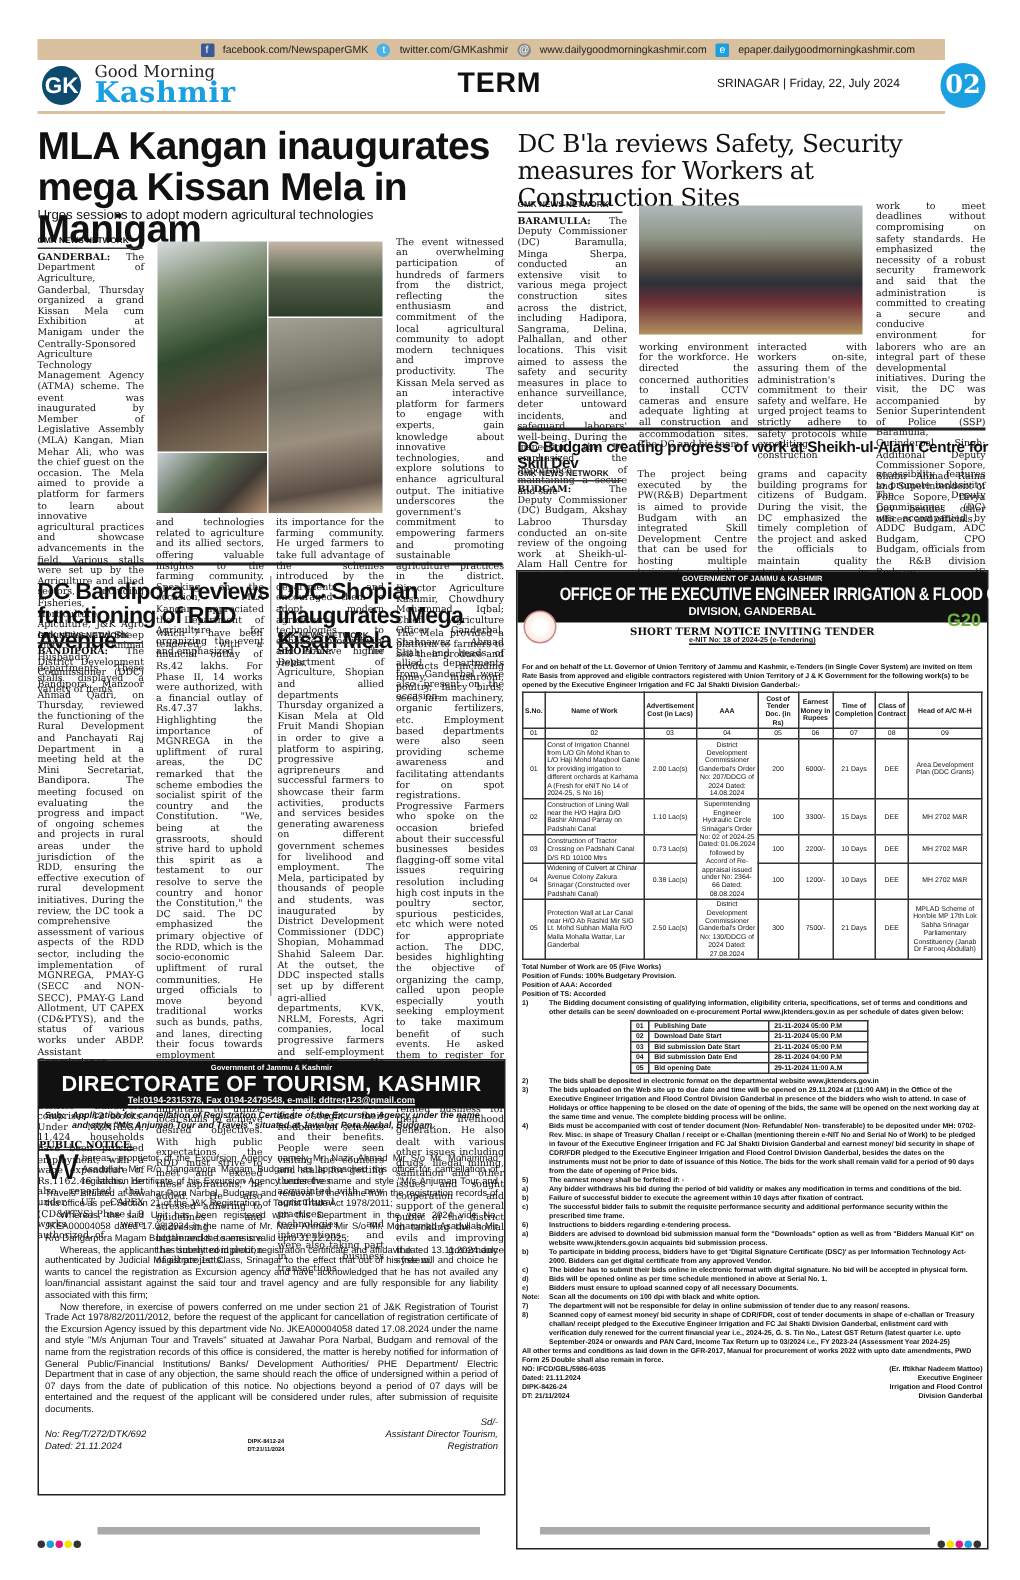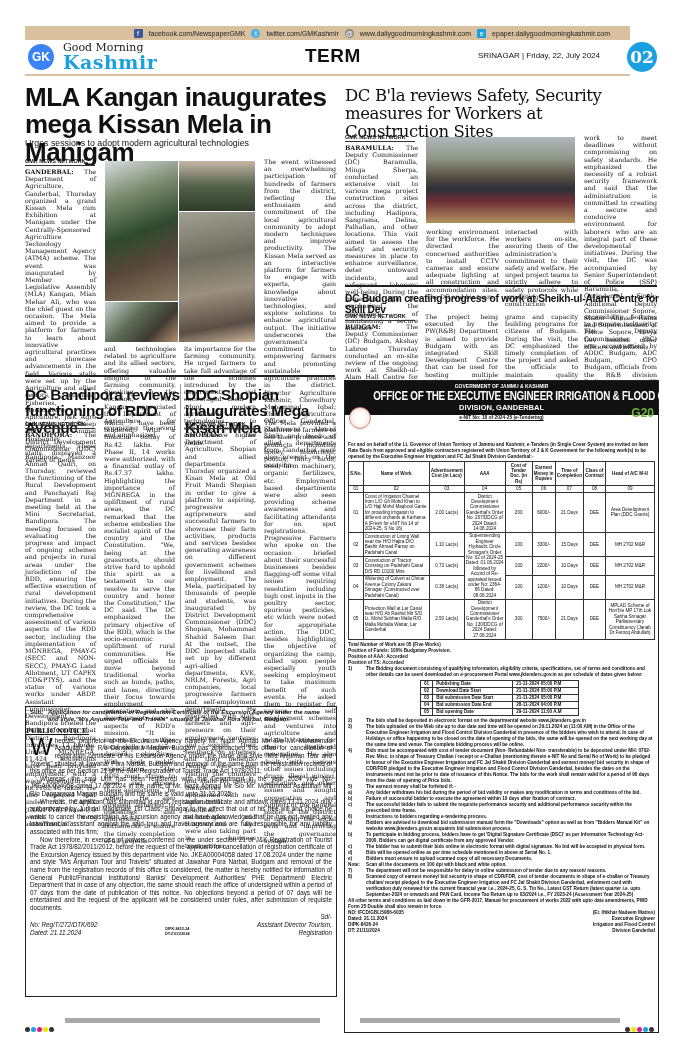--- a/index.html
+++ b/index.html
@@ -1,21 +1,21 @@
 <!DOCTYPE html>
 <html><head>
 <meta charset="utf-8">
 <style>
 *{box-sizing:border-box;margin:0;padding:0}
 body{width:680px;height:1053px;background:#fff;font-family:"DejaVu Serif",serif;color:#111;position:relative;overflow:hidden}
 .topbar{position:absolute;left:25px;top:26px;width:605px;height:14px;background:#d9c1a0;display:flex;align-items:center;justify-content:flex-end;gap:6px;padding-right:20px;font-family:"Liberation Sans",sans-serif;font-size:7px;color:#222}
 .topbar .ic{display:inline-block;width:9px;height:9px;font-size:7px;line-height:9px;text-align:center;color:#fff;border-radius:1px}
 .topbar .fb{background:#3b5998}.topbar .tw{background:#4ab0e8;border-radius:50%}.topbar .www{background:#888;border-radius:50%}.topbar .ep{background:#1aa0e0}
 .masthead{position:absolute;left:25px;top:40px;width:605px;height:36px;border-bottom:2px solid #d9c1a0;display:flex;align-items:center}
-.logo-circle{width:26px;height:26px;border-radius:50%;background:#3b82f6;color:#fff;font-family:"Liberation Sans",sans-serif;font-size:12px;font-weight:bold;display:flex;align-items:center;justify-content:center;margin-left:3px}
+.logo-circle{width:26px;height:26px;border-radius:50%;background:#0c4a6e;color:#fff;font-family:"Liberation Sans",sans-serif;font-size:15px;font-weight:bold;display:flex;align-items:center;justify-content:center;margin-left:3px}
 .brand{margin-left:9px;line-height:1}
 .brand .gm{font-family:"DejaVu Serif",serif;font-size:11px;color:#222}
 .brand .ks{font-family:"DejaVu Serif",serif;font-size:19px;font-weight:bold;color:#1aa0e0;letter-spacing:0.5px}
 .section{position:absolute;left:305px;top:45px;font-family:"Liberation Sans",sans-serif;font-weight:bold;font-size:19px;letter-spacing:0.5px}
 .dateline{position:absolute;left:478px;top:51px;font-family:"Liberation Sans",sans-serif;font-size:8px}
 .pgnum{position:absolute;left:627px;top:42px;width:30px;height:30px;border-radius:50%;background:#1aa0e0;color:#fff;font-family:"DejaVu Serif",serif;font-weight:bold;font-size:17px;display:flex;align-items:center;justify-content:center}
 .h1{font-family:"Liberation Sans",sans-serif;font-weight:bold;color:#111;line-height:1.05;letter-spacing:-0.5px}
 .byline{font-family:"Liberation Sans",sans-serif;font-weight:bold;font-size:5.5px;border-bottom:1px solid #333;padding-bottom:1px;margin-bottom:2px;width:70px}
 .txt{font-size:6.3px;line-height:7.2px;text-align:justify;hyphens:auto}
 .txt b{font-weight:bold}
@@ -113,20 +113,21 @@
 
 <div class="ad" style="left:344px;top:380px;width:315px;height:653px;">
   <div class="adhead" style="padding:2px 0 3px;">
     <div style="font-size:5px;font-weight:bold;">GOVERNMENT OF JAMMU &amp; KASHMIR</div>
     <div style="font-size:12px;font-weight:bold;transform:scaleX(0.82);white-space:nowrap;letter-spacing:-0.3px;">OFFICE OF THE EXECUTIVE ENGINEER IRRIGATION &amp; FLOOD CONTROL</div>
     <div style="font-size:7.5px;font-weight:bold;">DIVISION, GANDERBAL</div>
   </div>
   <div style="position:relative;height:27px;text-align:center;">
     <div style="position:absolute;left:4px;top:-8px;width:22px;height:22px;border-radius:50%;border:1px solid #c88;background:radial-gradient(circle,#fff 30%,#f4d9c5 100%);"></div>
     <div style="position:absolute;right:4px;top:-9px;font-family:'Liberation Sans',sans-serif;font-weight:bold;font-size:12px;color:#6fb33f;margin-left:24px;">G20</div>
+    <div style="padding-top:2px;font-family:'DejaVu Serif',serif;font-weight:bold;font-size:6.8px;">SHORT TERM NOTICE INVITING TENDER</div>
     <div style="font-family:'Liberation Sans',sans-serif;font-weight:bold;font-size:4.8px;text-decoration:underline;">e-NIT No: 18 of 2024-25 (e-Tendering)</div>
   </div>
   <div class="adtxt" style="padding:0 3px;">For and on behalf of the Lt. Governor of Union Territory of Jammu and Kashmir, e-Tenders (in Single Cover System) are invited on Item Rate Basis from approved and eligible contractors registered with Union Territory of J &amp; K Government for the following work(s) to be opened by the Executive Engineer Irrigation and FC Jal Shakti Division Ganderbal:-</div>
   <div style="padding:1px 3px;">
     <table class="tender">
       <thead>
         <tr>
           <th style="width:14px">S.No.</th>
           <th style="width:66px">Name of Work</th>
           <th style="width:26px">Advertisement Cost (in Lacs)</th>
@@ -322,20 +323,25 @@
     <div style="text-align:right">
       <div>(Er. Iftikhar Nadeem Mattoo)</div>
       <div>Executive Engineer</div>
       <div>Irrigation and Flood Control</div>
       <div>Division Ganderbal</div>
     </div>
   </div>
 </div>
 
 <div class="ad" style="left:25px;top:706px;width:312px;height:291px;">
+  <div class="adhead" style="padding:2px 0 2px;">
+    <div style="font-size:5px;font-weight:bold;">Government of Jammu &amp; Kashmir</div>
+    <div style="font-size:14.5px;font-weight:bold;letter-spacing:0.2px;">DIRECTORATE OF TOURISM, KASHMIR</div>
+    <div style="font-size:6px;font-weight:bold;text-decoration:underline;">Tel:0194-2315378, Fax 0194-2479548, e-mail: ddtreg123@gmail.com</div>
+  </div>
   <div style="display:flex;padding:2px 4px 1px;font-family:'Liberation Sans',sans-serif;font-size:6px;font-weight:bold;font-style:italic;line-height:7.4px;">
     <span style="width:18px;font-style:normal;">Sub:</span>
     <span style="flex:1;">Application for cancellation of Registration Certificate of the Excursion Agency under the name and style "M/s Anjuman Tour and Travels" situated at Jawahar Pora Narbal, Budgam.</span>
   </div>
   <div style="text-align:left;font-family:'DejaVu Serif',serif;font-weight:bold;font-size:6.5px;text-decoration:underline;margin:2px 0;">PUBLIC NOTICE.</div>
   <div class="tour" style="padding:0 4px;">
     <p><span style="float:left;font-size:24px;line-height:20px;margin-right:2px;font-family:'Liberation Sans',sans-serif;">W</span><span>hereas, proprietor of the Excursion Agency namely Mr. Nazir Ahmad Mir S/o Mr. Mohammad Asadullah Mir R/o Dangarpora Magam Budgam has approached this office for cancellation of registration certificate of his Excursion Agency under the name and style "M/s Anjuman Tour and Travels" situated at Jawahar Pora Narbal, Budgam and removal of the name from the registration records of this office as per Section 21 of the J&amp;K Registration of Tourist Trade Act 1978/2011;</span></p>
     <p style="text-indent:10px">Whereas, the said Unit has been registered with this Department in the year 2024 vide No. JKEA00004058 dated 17.08.2024 in the name of Mr. Nazir Ahmad Mir S/o Mr. Mohammad Asadullah Mir R/o Dangarpora Magam Budgam and the same is valid upto 31.12.2025;</p>
     <p style="text-indent:10px">Whereas, the applicant has submitted id proof, registration certificate and affidavit dated 13.11.2024 duly authenticated by Judicial Magistrate 1st Class, Srinagar to the effect that out of his free will and choice he wants to cancel the registration as Excursion agency and have acknowledged that he has not availed any loan/financial assistant against the said tour and travel agency and are fully responsible for any liability associated with this firm;</p>
     <p style="text-indent:10px">Now therefore, in exercise of powers conferred on me under section 21 of J&amp;K Registration of Tourist Trade Act 1978/82/2011/2012, before the request of the applicant for cancellation of registration certificate of the Excursion Agency issued by this department vide No. JKEA00004058 dated 17.08.2024 under the name and style "M/s Anjuman Tour and Travels" situated at Jawahar Pora Narbal, Budgam and removal of the name from the registration records of this office is considered, the matter is hereby notified for information of General Public/Financial Institutions/ Banks/ Development Authorities/ PHE Department/ Electric Department that in case of any objection, the same should reach the office of undersigned within a period of 07 days from the date of publication of this notice. No objections beyond a period of 07 days will be entertained and the request of the applicant will be considered under rules, after submission of requisite documents.</p>

